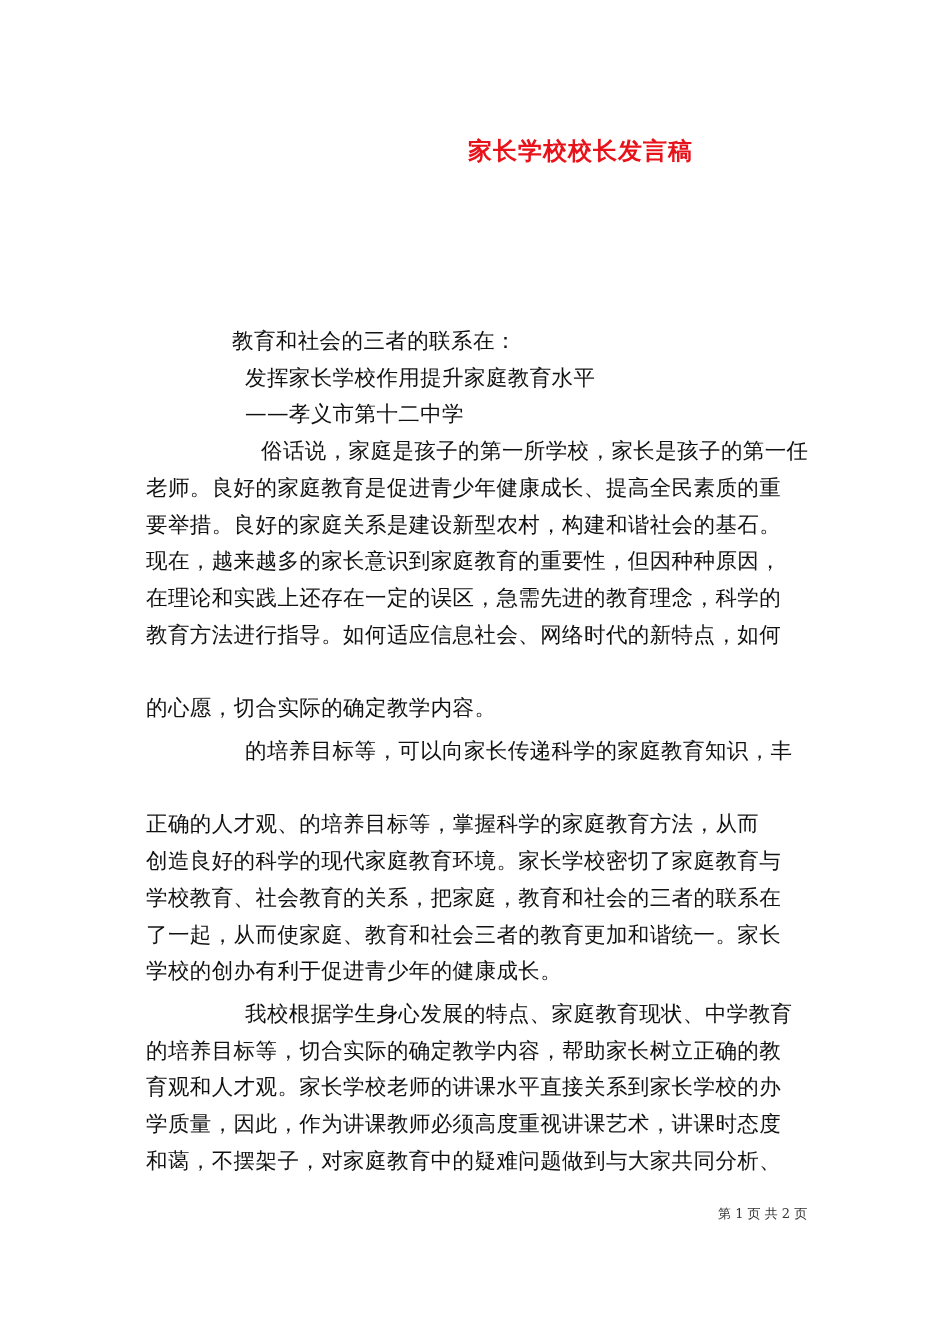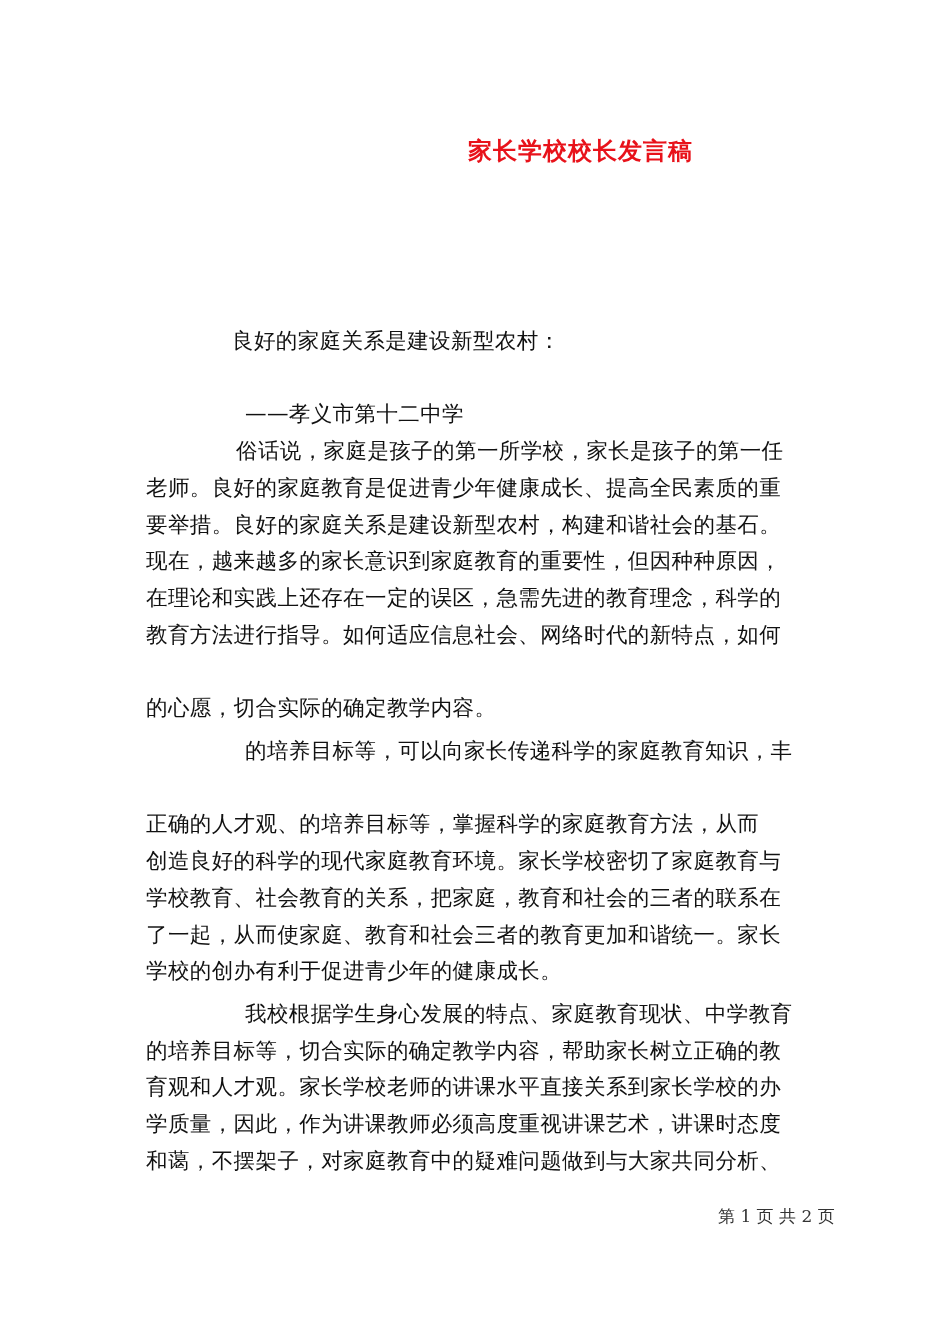--- a/index.html
+++ b/index.html
@@ -3,33 +3,34 @@
   <meta charset="utf-8">
   <style>
     html, body { margin: 0; padding: 0; background: #ffffff; }
     body { width: 950px; height: 1344px; position: relative; overflow: hidden;
       font-family: "DejaVu Serif", "Liberation Serif", serif; color: #111111; }
     .page { position: absolute; left: 0; top: 0; width: 936px; height: 1344px; background: #ffffff; }
     .title { position: absolute; left: 468px; top: 134px; font-size: 24px; font-weight: bold;
       color: #e8121a; letter-spacing: 1px; white-space: nowrap; line-height: 34px; }
     .line { position: absolute; left: 146px; font-size: 21.5px; line-height: 28px;
       white-space: nowrap; letter-spacing: 0.4px; }
-    .footer { position: absolute; left: 718px; top: 1205px; font-size: 17px; color: #333333;
+    .footer { position: absolute; left: 718px; top: 1205px; font-size: 13px; color: #333333;
       white-space: nowrap; }
   </style>
 </head>
 <body>
 
 <div class="page">
   <div class="title">家长学校校长发言稿</div>
 
-  <div class="line" style="left:232px; top:327px;">良好的家庭关系是建设新型农村：</div>
+  <div class="line" style="left:232px; top:327px;">教育和社会的三者的联系在：</div>
+  <div class="line" style="left:245px; top:364px;">发挥家长学校作用提升家庭教育水平</div>
   <div class="line" style="left:245px; top:400px;">——孝义市第十二中学</div>
 
-  <div class="line" style="left:236px; top:437px;">俗话说，家庭是孩子的第一所学校，家长是孩子的第一任</div>
+  <div class="line" style="left:261px; top:437px;">俗话说，家庭是孩子的第一所学校，家长是孩子的第一任</div>
   <div class="line" style="top:474px;">老师。良好的家庭教育是促进青少年健康成长、提高全民素质的重</div>
   <div class="line" style="top:511px;">要举措。良好的家庭关系是建设新型农村，构建和谐社会的基石。</div>
   <div class="line" style="top:547px;">现在，越来越多的家长意识到家庭教育的重要性，但因种种原因，</div>
   <div class="line" style="top:584px;">在理论和实践上还存在一定的误区，急需先进的教育理念，科学的</div>
   <div class="line" style="top:621px;">教育方法进行指导。如何适应信息社会、网络时代的新特点，如何</div>
   <div class="line" style="top:694px;">的心愿，切合实际的确定教学内容。</div>
 
   <div class="line" style="left:245px; top:737px;">的培养目标等，可以向家长传递科学的家庭教育知识，丰</div>
   <div class="line" style="top:810px;">正确的人才观、的培养目标等，掌握科学的家庭教育方法，从而</div>
   <div class="line" style="top:847px;">创造良好的科学的现代家庭教育环境。家长学校密切了家庭教育与</div>

